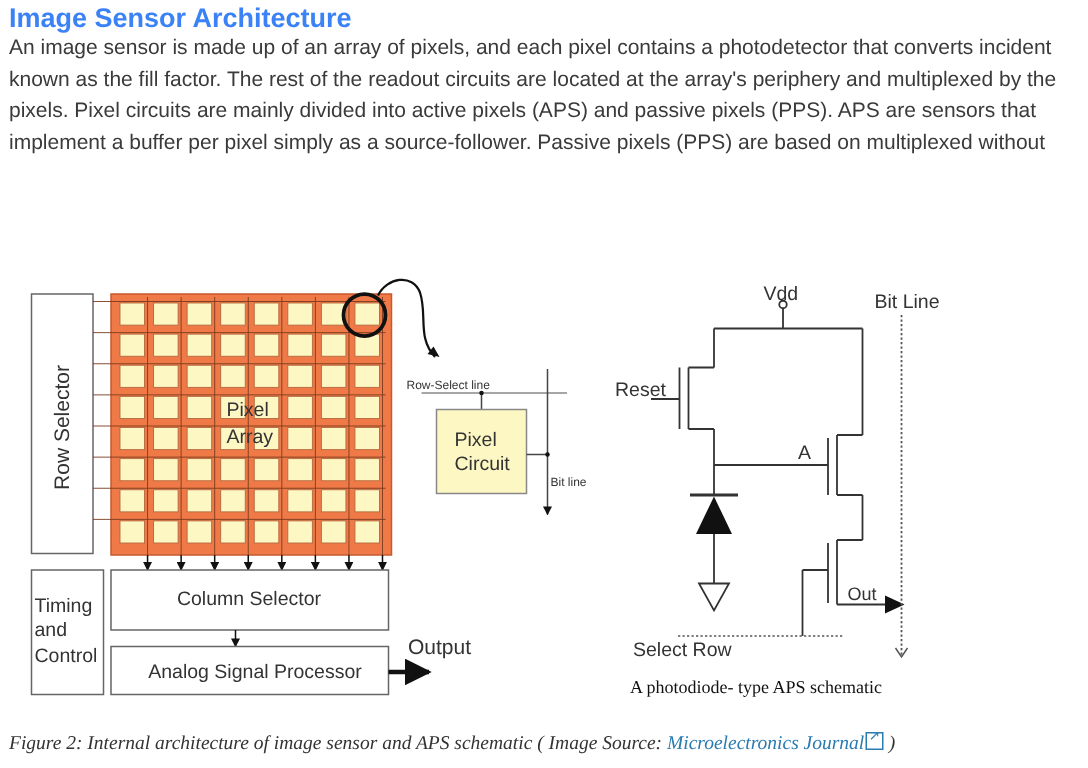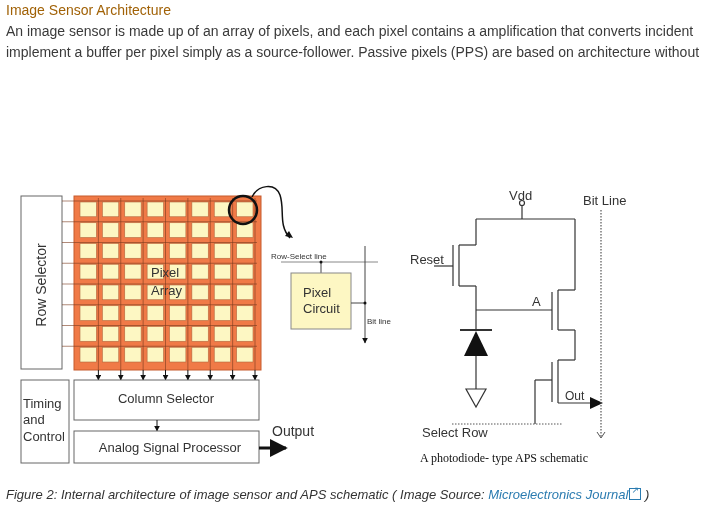--- a/index.html
+++ b/index.html
@@ -1,33 +1,35 @@
 <!DOCTYPE html>
 <html><head>
 <meta charset="utf-8">
 <style>
   html, body { margin: 0; padding: 0; background: #ffffff; }
   body { width: 725px; height: 512px; position: relative; overflow: hidden; font-family: "Liberation Sans", sans-serif; color: #333333; }
-  .heading { position: absolute; left: 6px; top: 2px; font-size: 14px; font-weight: normal; color: #a16207; }
+  .heading { position: absolute; left: 6px; top: 2px; font-size: 18px; font-weight: bold; color: #3b82f6; }
   .para { position: absolute; left: 6px; top: 21px; width: 715px; font-size: 14px; line-height: 21px; color: #3a3a3a; }
   .para span { display: block; white-space: nowrap; }
   .figure { position: absolute; left: 0; top: 178px; width: 725px; height: 295px; }
-  .caption { position: absolute; left: 6px; top: 487px; font-size: 13px; font-style: italic; color: #333; white-space: nowrap; }
+  .caption { position: absolute; left: 6px; top: 487px; font-size: 13px; font-style: italic; color: #333; white-space: nowrap; font-family: Liberation Serif, serif; }
   .caption a { color: #2a7bb0; text-decoration: none; }
   .ext-icon { display: inline-block; width: 10px; height: 10px; border: 1px solid #2a7bb0; position: relative; margin-left: 1px; vertical-align: -1px; }
   .ext-icon::after { content: "↗"; position: absolute; left: 1px; top: -4px; font-size: 9px; color: #2a7bb0; font-style: normal; }
   svg text { font-family: "Liberation Sans", sans-serif; }
 </style>
 </head>
 <body>
 
 <div class="heading">Image Sensor Architecture</div>
 <div class="para">
-  <span>An image sensor is made up of an array of pixels, and each pixel contains a amplification that converts incident</span>
-  <span>implement a buffer per pixel simply as a source-follower. Passive pixels (PPS) are based on architecture without</span>
+  <span>An image sensor is made up of an array of pixels, and each pixel contains a photodetector that converts incident</span>
+  <span>known as the fill factor. The rest of the readout circuits are located at the array's periphery and multiplexed by the</span>
+  <span>pixels. Pixel circuits are mainly divided into active pixels (APS) and passive pixels (PPS). APS are sensors that</span>
+  <span>implement a buffer per pixel simply as a source-follower. Passive pixels (PPS) are based on multiplexed without</span>
 </div>
 
 <svg class="figure" viewBox="0 178 725 295" width="725" height="295">
   <defs>
     <marker id="arr" viewBox="0 0 10 10" refX="9" refY="5" markerWidth="6" markerHeight="6" orient="auto">
       <path d="M0,0 L10,5 L0,10 z" fill="#111"></path>
     </marker>
   </defs>
 
   <g>

